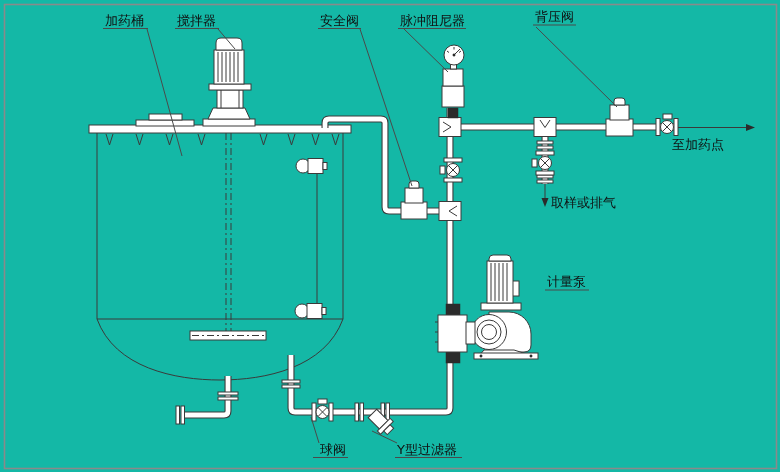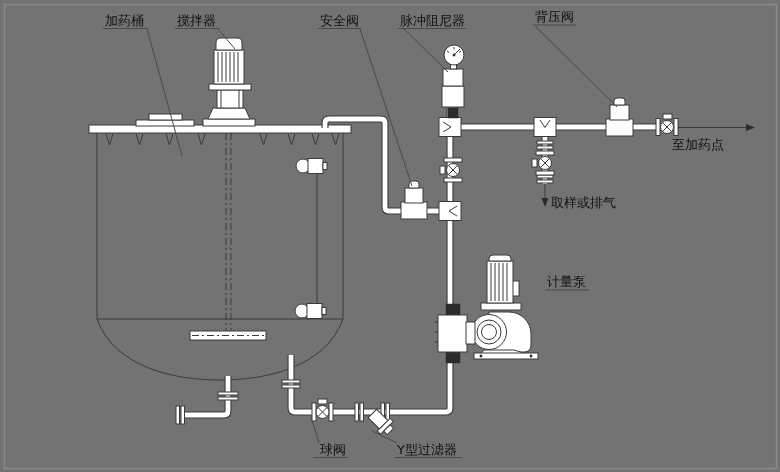--- a/index.html
+++ b/index.html
@@ -1,16 +1,16 @@
 <!DOCTYPE html>
 <html><head>
 <meta charset="utf-8">
 <style>
   html,body{margin:0;padding:0;background:#fff;}
-  .stage{position:relative;width:780px;height:472px;background:#737373;overflow:hidden;
+  .stage{position:relative;width:780px;height:472px;background:#14b8a6;overflow:hidden;
          font-family:"DejaVu Sans",sans-serif;}
   svg{position:absolute;left:0;top:0;}
   
   .po{fill:none;stroke:#3a3a3a;stroke-width:7;stroke-linejoin:round;}
   .pc{fill:none;stroke:#ffffff;stroke-width:4.8;stroke-linejoin:round;}
   .tl{fill:none;stroke:#3a3a3a;stroke-width:1;}
   .tlg{fill:none;stroke:#8a8a8a;stroke-width:1.6;}
   .fit{fill:#ffffff;stroke:#3a3a3a;stroke-width:1;}
   .dk{fill:#2b2b2b;stroke:#2b2b2b;stroke-width:0.5;}
   .lead{fill:none;stroke:#4a4a4a;stroke-width:1;}

